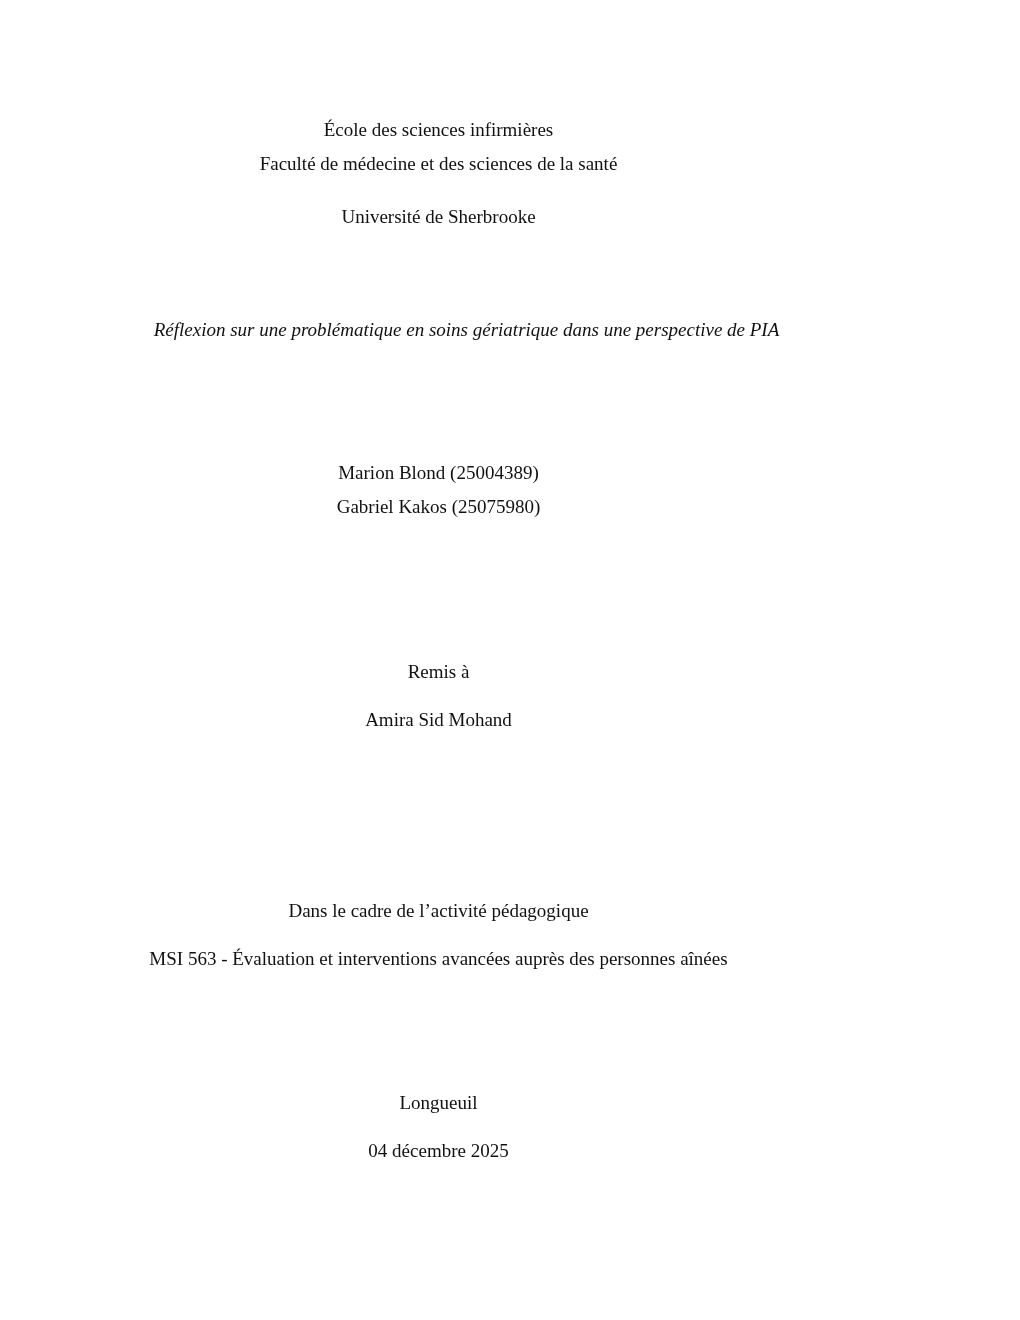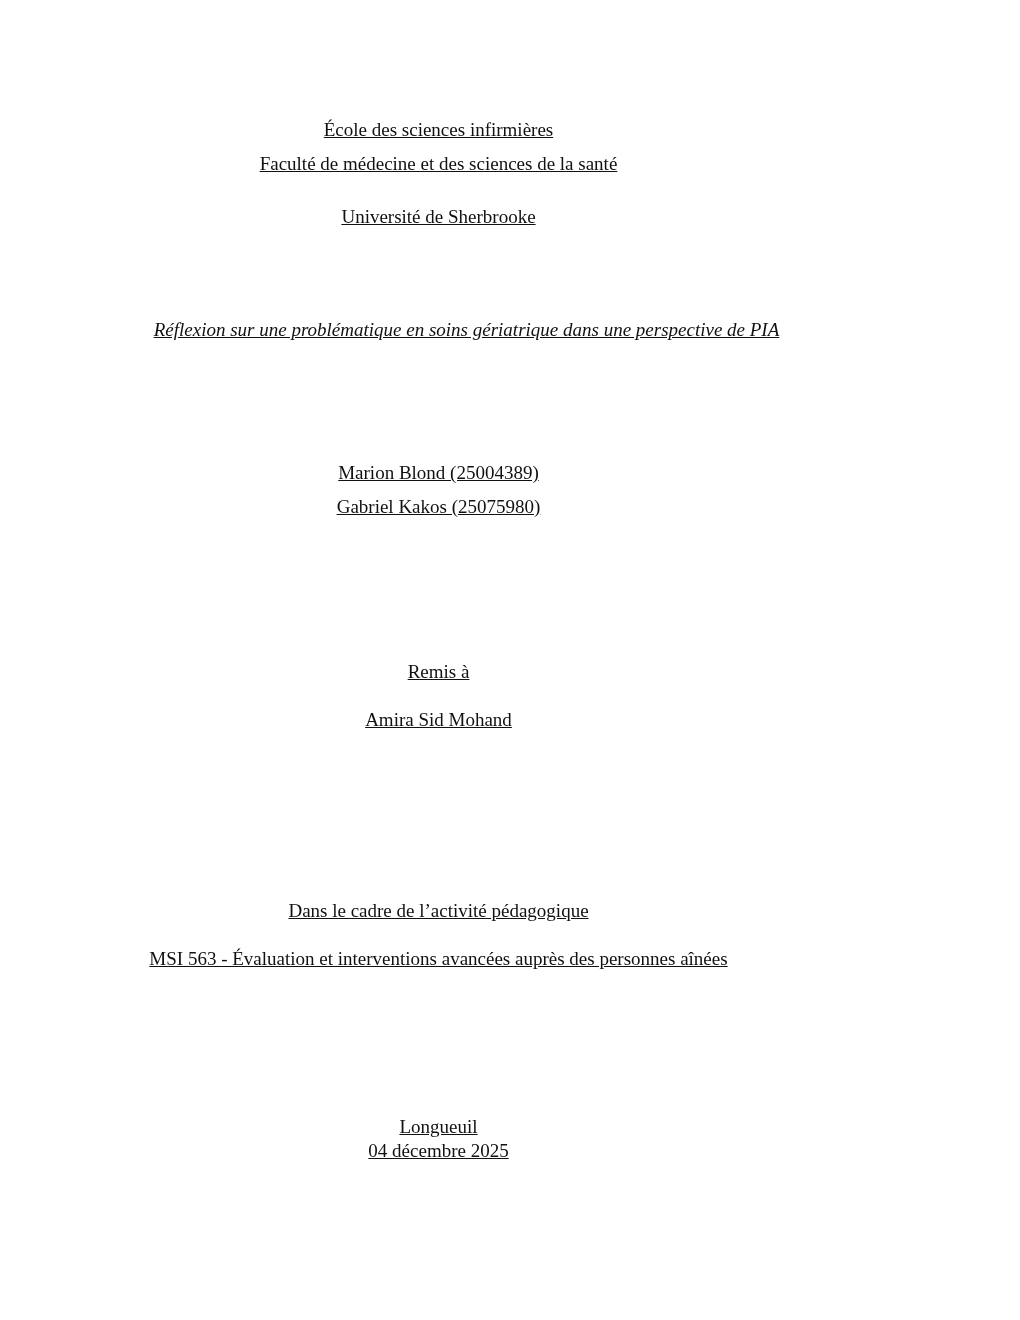--- a/index.html
+++ b/index.html
@@ -23,21 +23,20 @@
       background: #ffffff;
     }
     .line {
       position: absolute;
       left: 0;
       width: 877px;
       text-align: center;
       font-size: 19px;
       line-height: 24px;
       white-space: nowrap;
-      text-decoration: underline;
     }
     .italic { font-style: italic; }
     .title-line {
       left: 28px; 
     }
   </style>
 </head>
 <body>
 
 <div class="page">
@@ -50,16 +49,16 @@
 
   <div class="line" style="top:461px;">Marion Blond (25004389)</div>
   <div class="line" style="top:495px;">Gabriel Kakos (25075980)</div>
 
   <div class="line" style="top:660px;">Remis à</div>
   <div class="line" style="top:708px;">Amira Sid Mohand</div>
 
   <div class="line" style="top:899px;text-align:center;">Dans le cadre de l’activité pédagogique</div>
   <div class="line" style="top:947px;">MSI 563 - Évaluation et interventions avancées auprès des personnes aînées</div>
 
-  <div class="line" style="top:1091px;margin-top:24px;">Longueuil</div>
+  <div class="line" style="top:1091px;">Longueuil</div>
   <div class="line" style="top:1139px;">04 décembre 2025</div>
 
 </div>
 
 </body></html>

